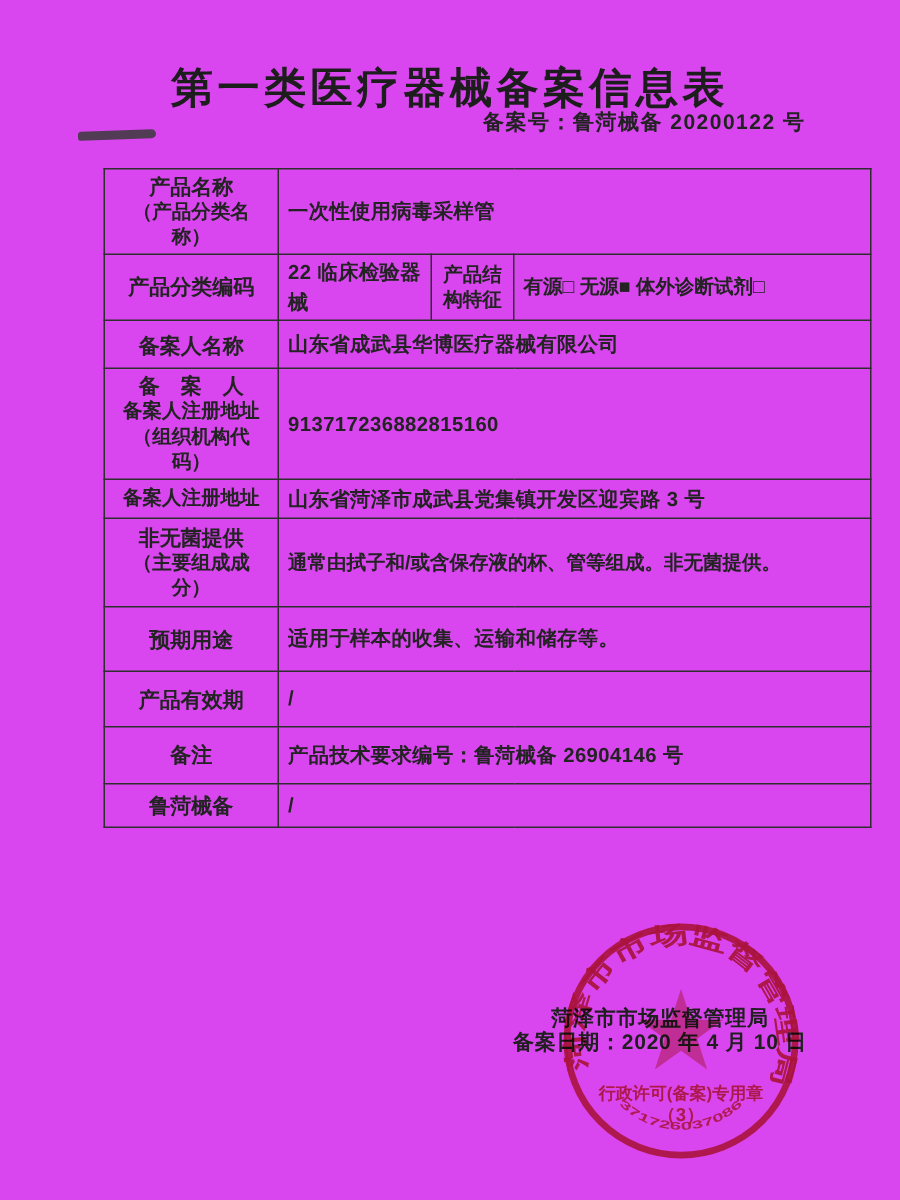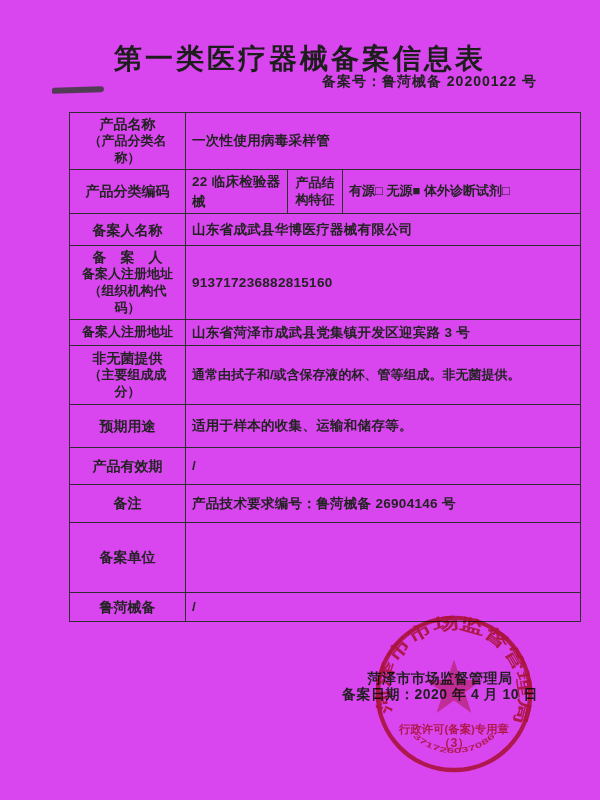--- a/index.html
+++ b/index.html
@@ -125,24 +125,20 @@
     <tr style="height:37px">
       <td class="lbl">产品有效期</td>
       <td class="val" colspan="3">/</td>
     </tr>
 
     <tr style="height:38px">
       <td class="lbl">备注</td>
       <td class="val" colspan="3">产品技术要求编号：鲁菏械备 26904146 号</td>
     </tr>
 
-    <tr style="height:70px">
-      <td class="lbl">备案单位</td>
-      <td class="val" colspan="3"></td>
-    </tr>
 
     <tr style="height:29px">
       <td class="lbl">鲁菏械备</td>
       <td class="val" colspan="3">/</td>
     </tr>
   </tbody>
     </table>
 
   <div class="authority">
     <div>菏泽市市场监督管理局</div>

